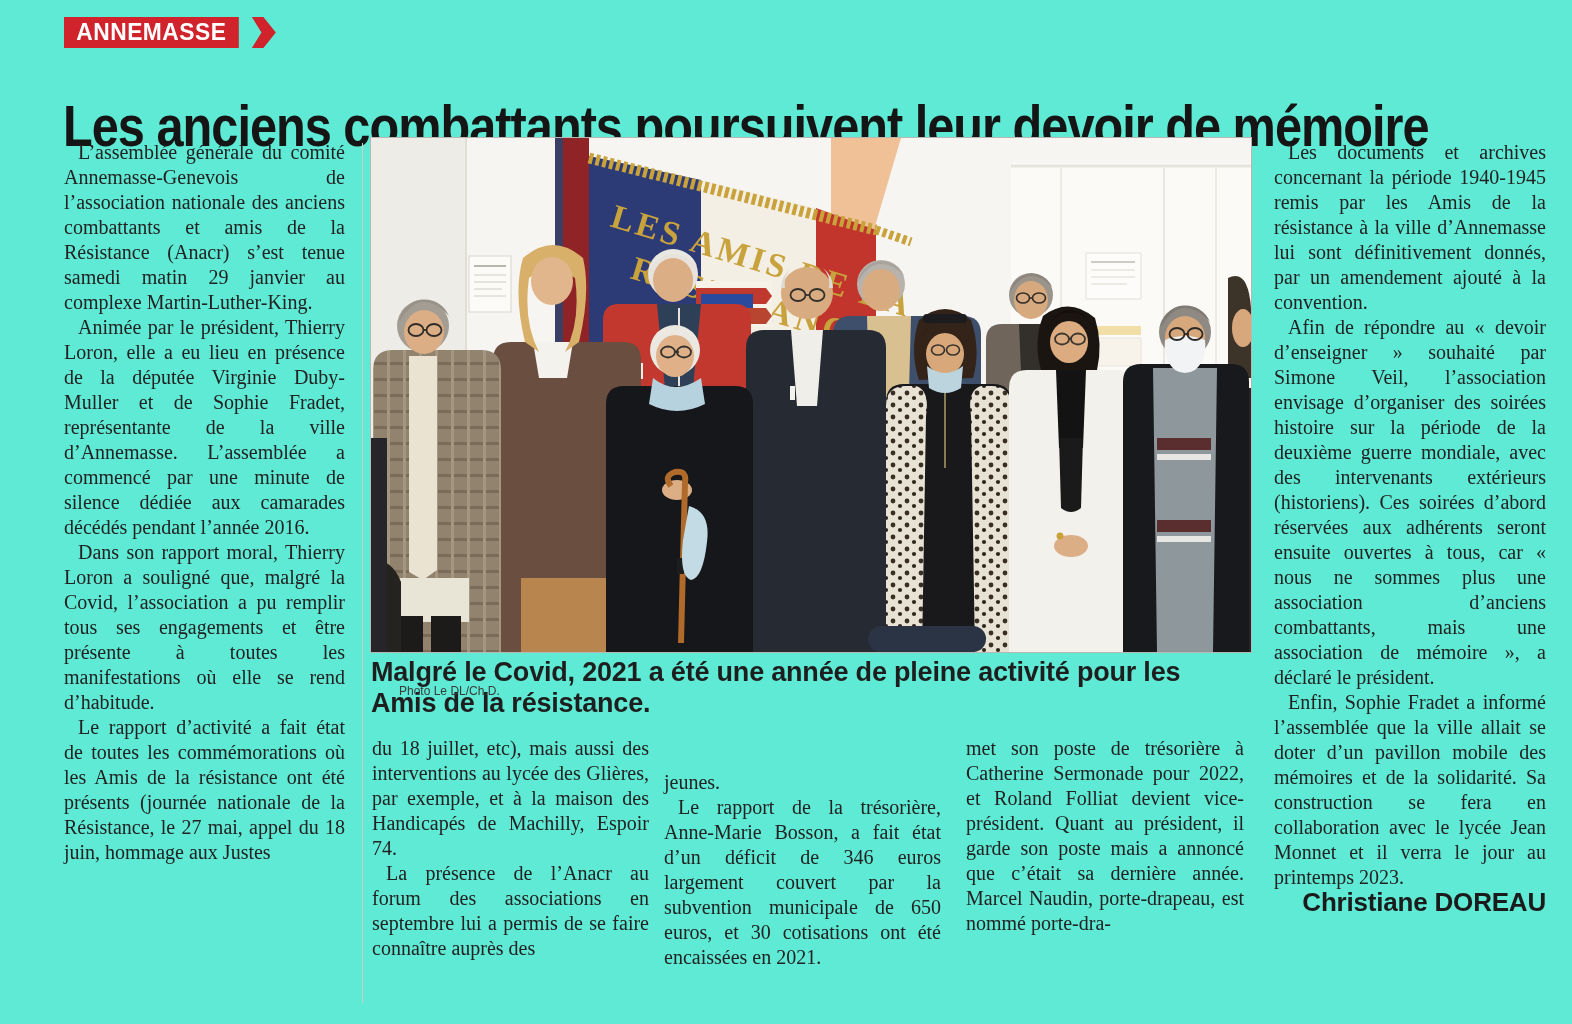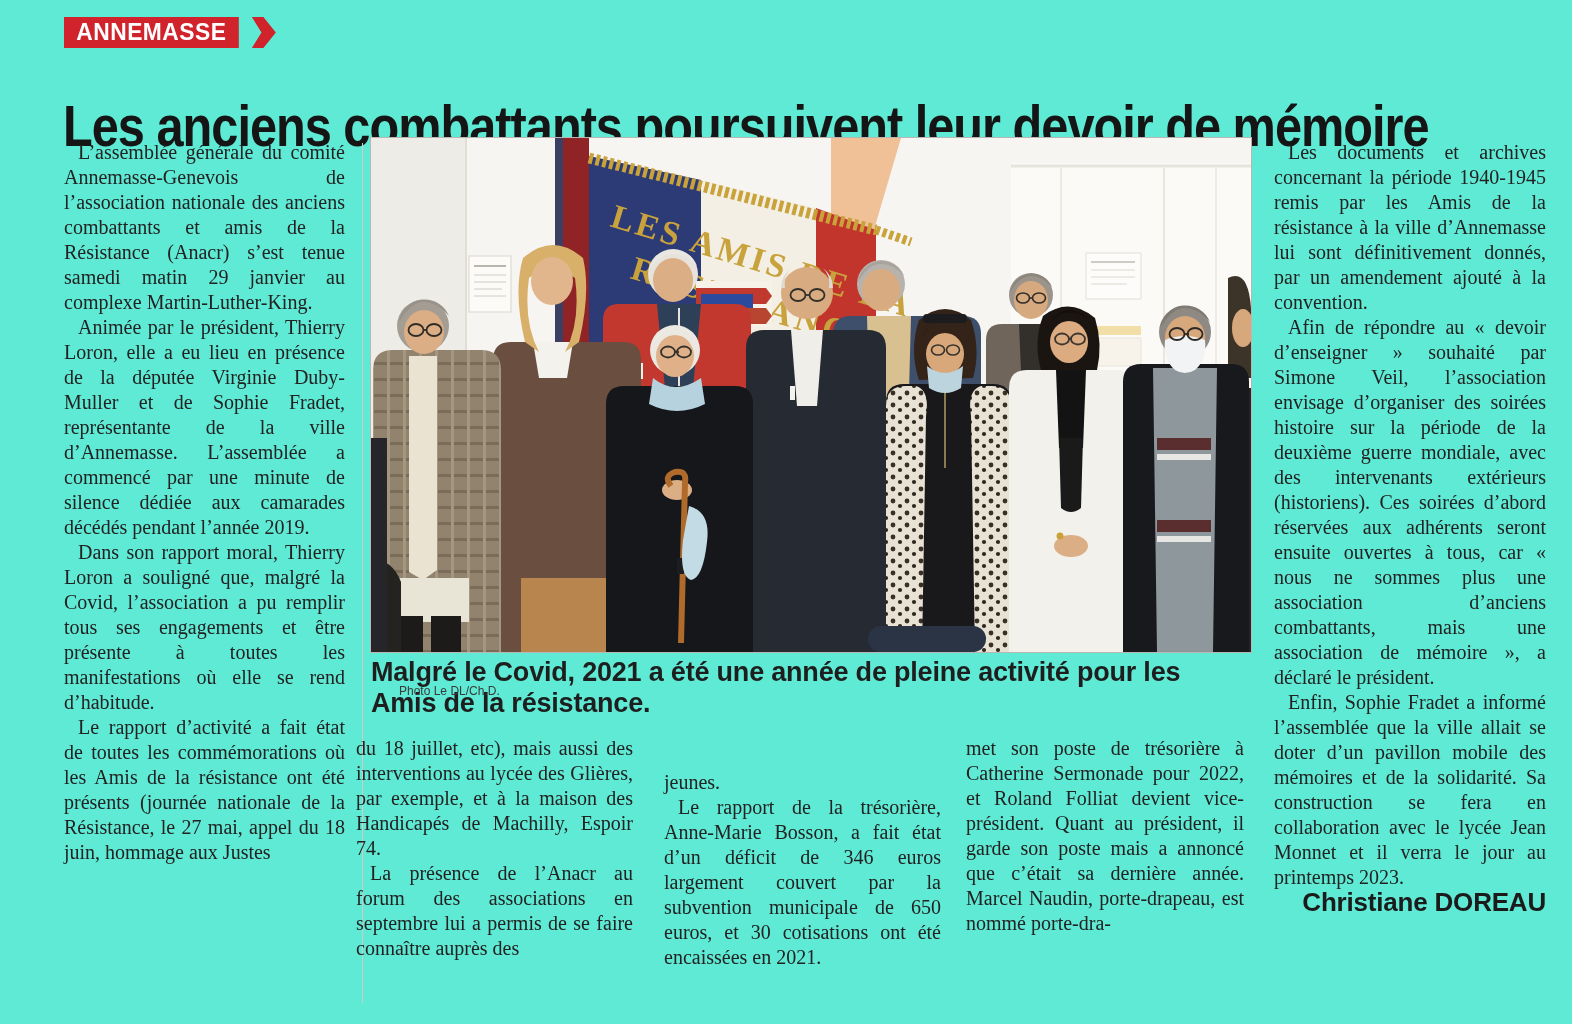--- a/index.html
+++ b/index.html
@@ -17,21 +17,21 @@
   
   .headline{position:absolute;left:63px;top:57px;font-family:"Liberation Sans",sans-serif;
     font-weight:700;font-size:58px;line-height:60px;letter-spacing:-1.2px;color:#151515;
     white-space:nowrap;transform:scaleX(.84);transform-origin:0 0;}
 
   
   .col{position:absolute;font-size:20px;line-height:25px;text-align:justify;color:#222;}
   .col p{margin:0;text-indent:14px;}
   .col p.cont{text-indent:0;}
   #col-left {left:64px;  top:140px;width:281px;}
-  #col-b1   {left:356px; top:736px;width:277px;}
+  #col-b1   {left:372px; top:736px;width:277px;}
   #col-b2   {left:664px; top:770px;width:277px;}
   #col-b3   {left:966px; top:736px;width:278px;}
   #col-right{left:1274px;top:140px;width:272px;}
   .rule{position:absolute;width:1px;background:#cfccc6;}
   #rule-left{left:362px;top:143px;height:860px;}
 
   .byline{text-align:right;font-family:"Liberation Sans",sans-serif;font-weight:700;
     font-size:26px;letter-spacing:-.2px;color:#1b1b1b;margin-top:7px;text-indent:0;}
 
   
@@ -53,21 +53,21 @@
     <div class="kicker-main">ANNEMASSE</div>
     <div class="kicker-arrow"></div>
   </div>
 
   <h1 class="headline">Les anciens combattants poursuivent leur devoir de mémoire</h1>
 
   <div class="rule" id="rule-left"></div>
 
   <div class="col" id="col-left">
     <p>L’assemblée générale du comité Annemasse-Genevois de l’association nationale des anciens combattants et amis de la Résistance (Anacr) s’est tenue samedi matin 29 janvier au complexe Martin-Luther-King.</p>
-    <p>Animée par le président, Thierry Loron, elle a eu lieu en présence de la députée Virginie Duby-Muller et de Sophie Fradet, représentante de la ville d’Annemasse. L’assemblée a commencé par une minute de silence dédiée aux camarades décédés pendant l’année 2019.</p>
+    <p>Animée par le président, Thierry Loron, elle a eu lieu en présence de la députée Virginie Duby-Muller et de Sophie Fradet, représentante de la ville d’Annemasse. L’assemblée a commencé par une minute de silence dédiée aux camarades décédés pendant l’année 2016.</p>
     <p>Dans son rapport moral, Thierry Loron a souligné que, malgré la Covid, l’association a pu remplir tous ses engagements et être présente à toutes les manifestations où elle se rend d’habitude.</p>
     <p>Le rapport d’activité a fait état de toutes les commémorations où les Amis de la résistance ont été présents (journée nationale de la Résistance, le 27 mai, appel du 18 juin, hommage aux Justes</p>
   </div>
 
   <figure class="photo" style="margin:0">
     <svg width="880" height="514" viewBox="0 0 880 514">
       <defs>
         <pattern id="leopard" width="14" height="12" patternUnits="userSpaceOnUse">
           <rect width="14" height="12" fill="#e8e2d4"></rect>
           <circle cx="4" cy="3" r="2.4" fill="#3a2f24"></circle>

